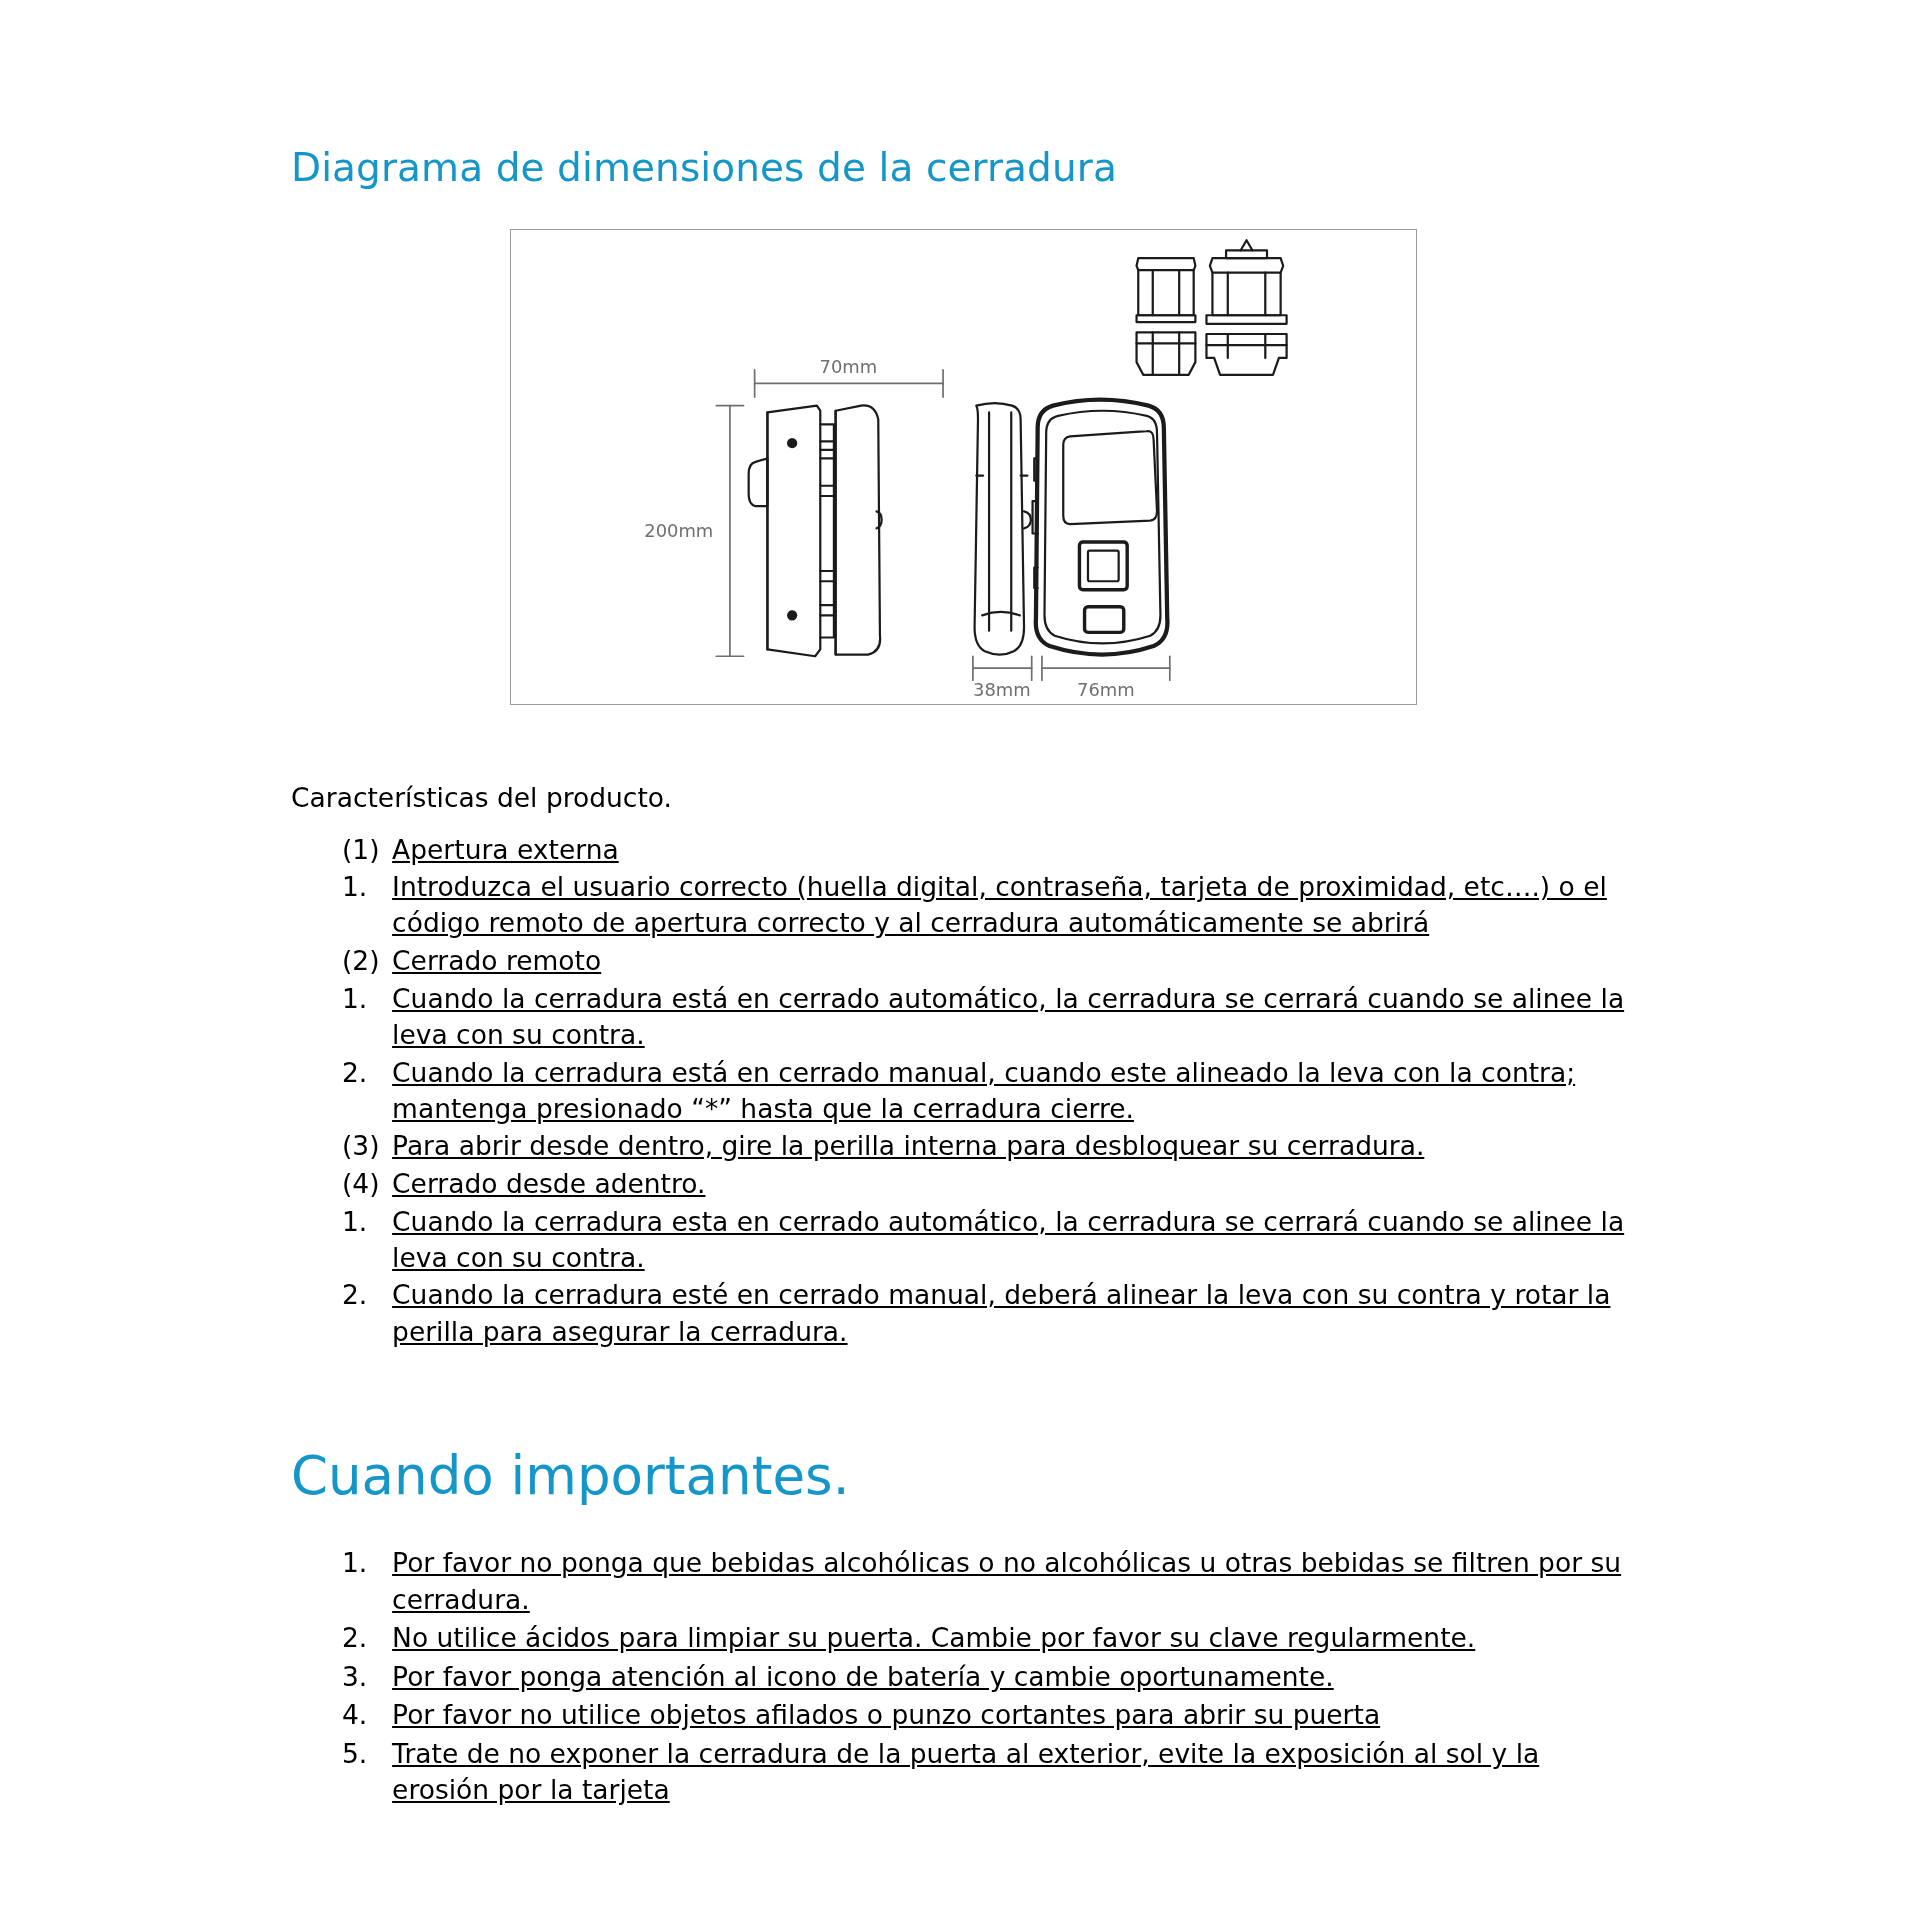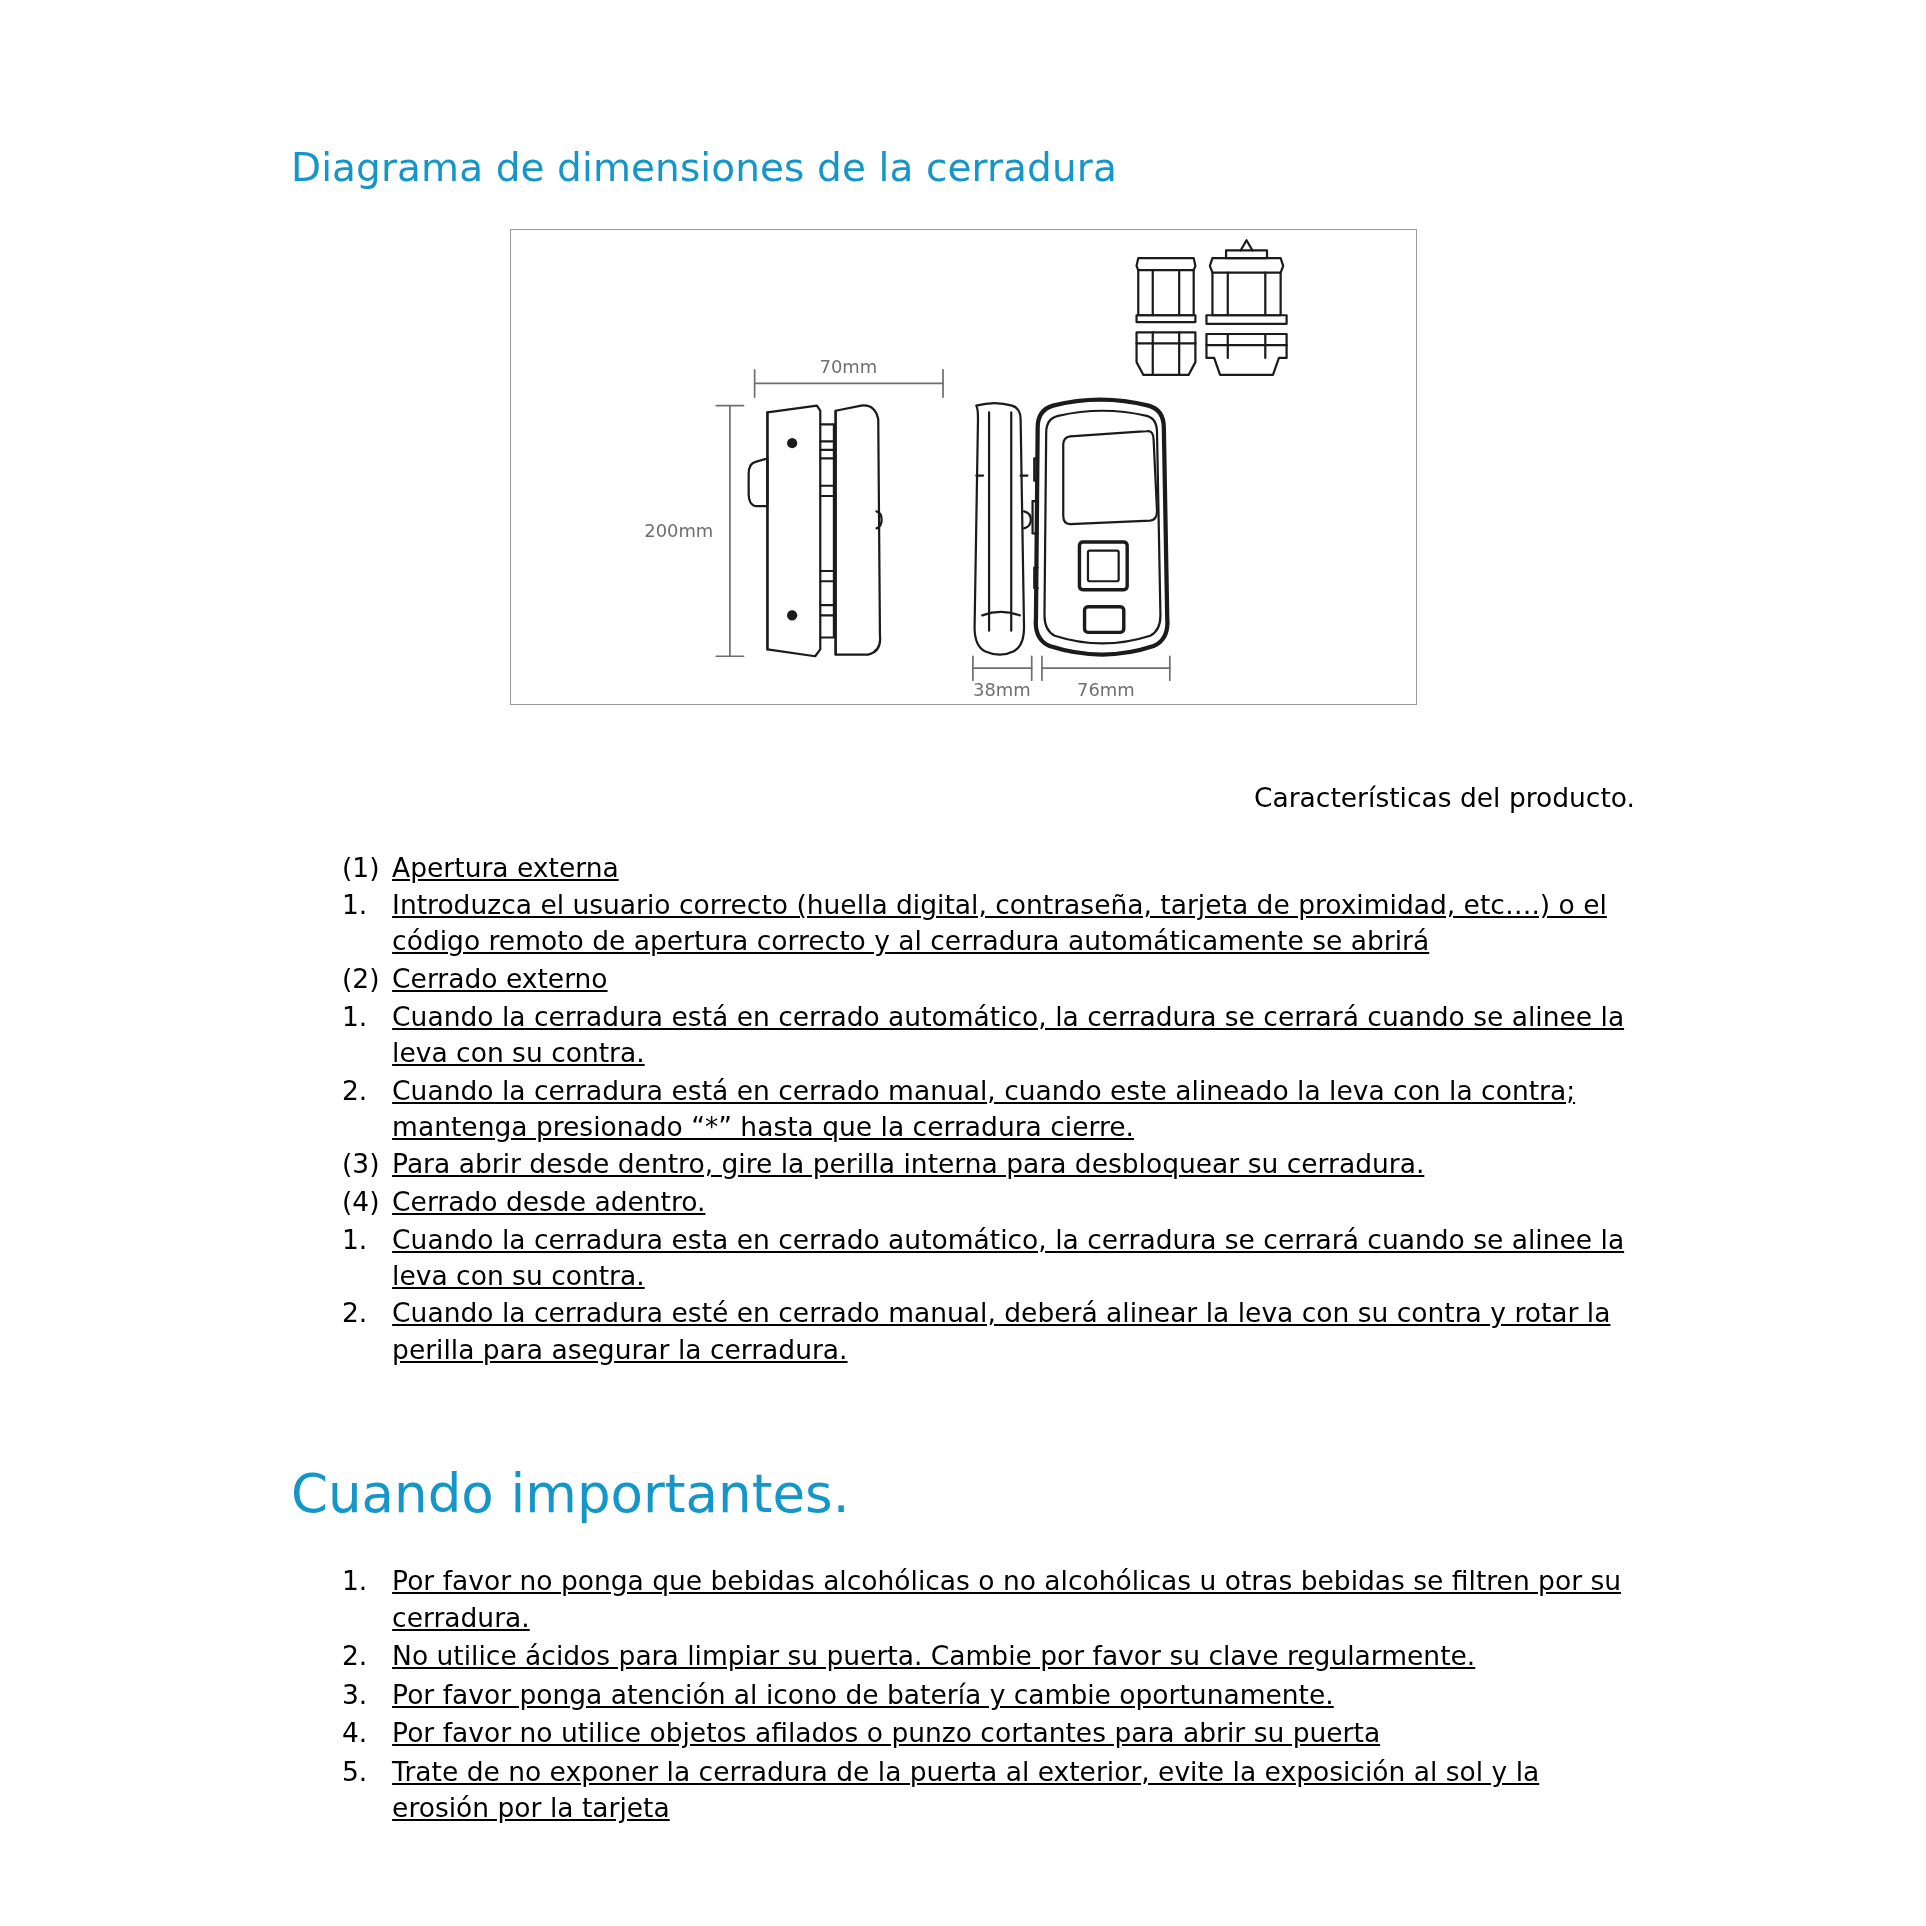--- a/index.html
+++ b/index.html
@@ -60,22 +60,21 @@
   .diagram-box svg { display:block; width:100%; height:100%; }
 
   
   .body-text {
     margin-top: 75px;
     font-size: 26.5px;
     line-height: 1.35;
   }
   .lead {
     font-size: 26.5px;
-    margin: 0 0 34px 0;
-    text-align: right;
+    margin: 0 0 16px 0;
   }
 
   .list-block { margin-left: 51px; }
 
   .li {
     display: flex;
     align-items: flex-start;
     font-size: 26.5px;
     line-height: 1.36;
     margin-bottom: 1.7px;
@@ -214,21 +213,21 @@
           <span class="txt">Apertura externa</span>
         </div>
 
         <div class="li">
           <span class="marker">1.</span>
           <span class="txt">Introduzca el usuario correcto (huella digital, contraseña, tarjeta de proximidad, etc….) o el código remoto de apertura correcto y al cerradura automáticamente se abrirá</span>
         </div>
 
         <div class="li">
           <span class="marker paren">(2)</span>
-          <span class="txt">Cerrado externo</span>
+          <span class="txt">Cerrado remoto</span>
         </div>
 
         <div class="li">
           <span class="marker">1.</span>
           <span class="txt">Cuando la cerradura está en cerrado automático, la cerradura se cerrará cuando se alinee la leva con su contra.</span>
         </div>
 
         <div class="li">
           <span class="marker">2.</span>
           <span class="txt">Cuando la cerradura está en cerrado manual, cuando este alineado la leva con la contra; mantenga presionado “*” hasta que la cerradura cierre.</span>

